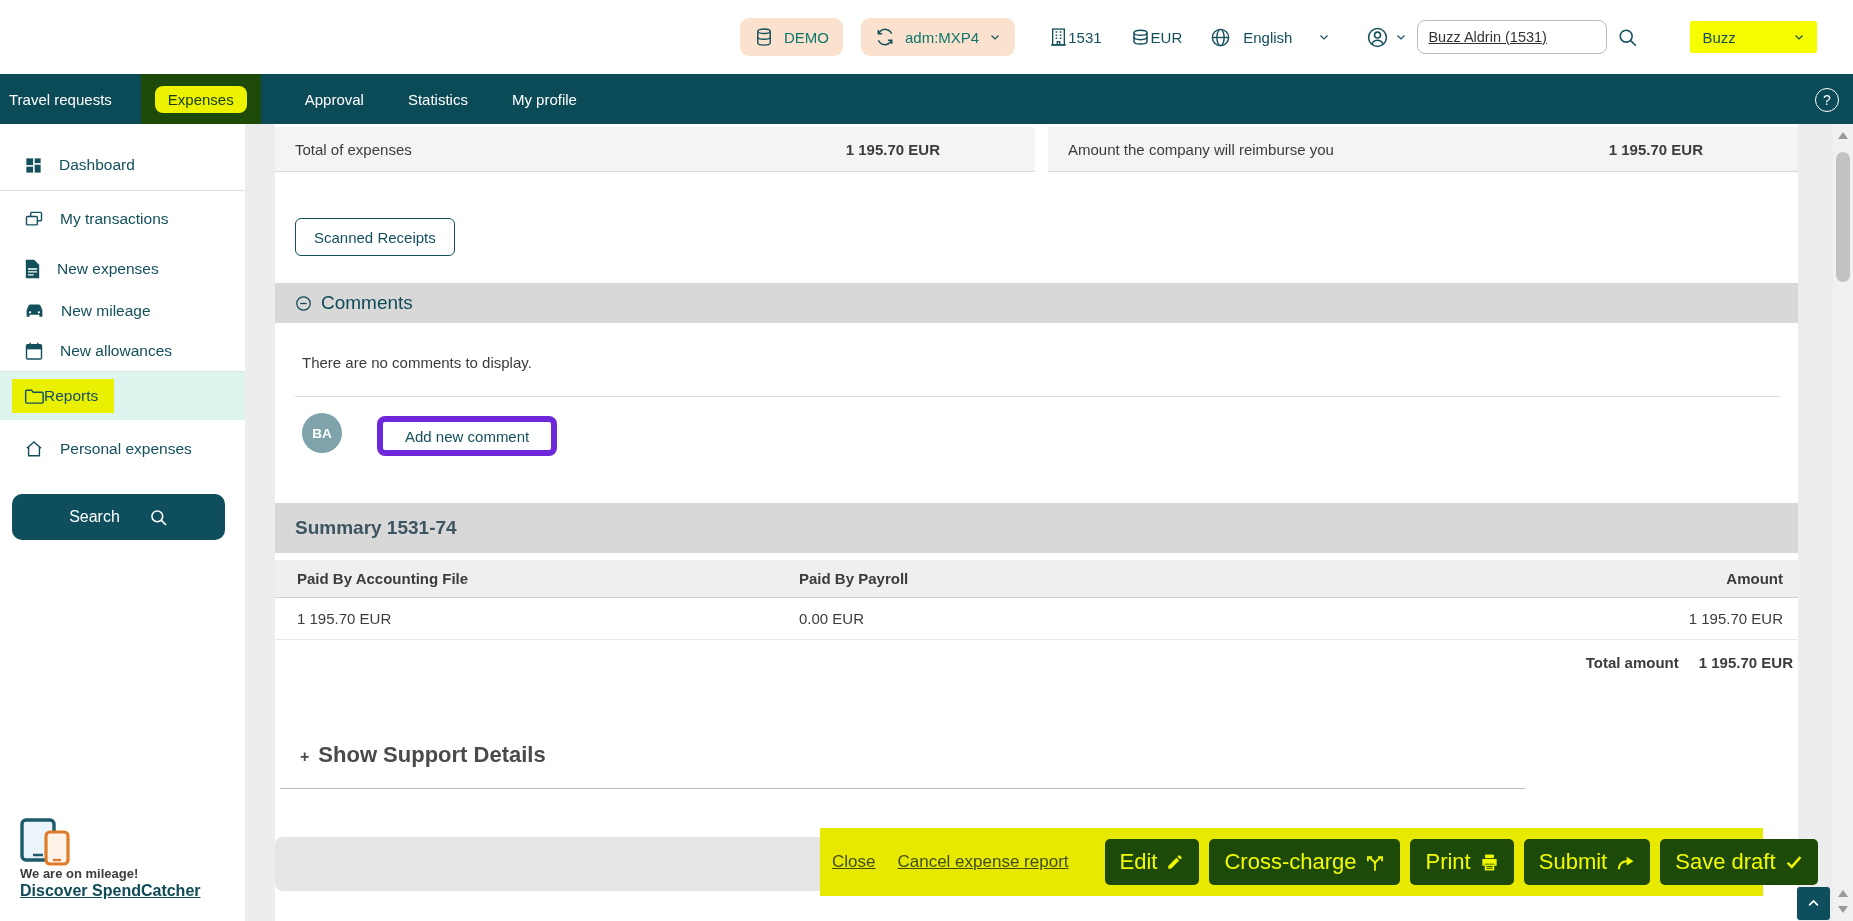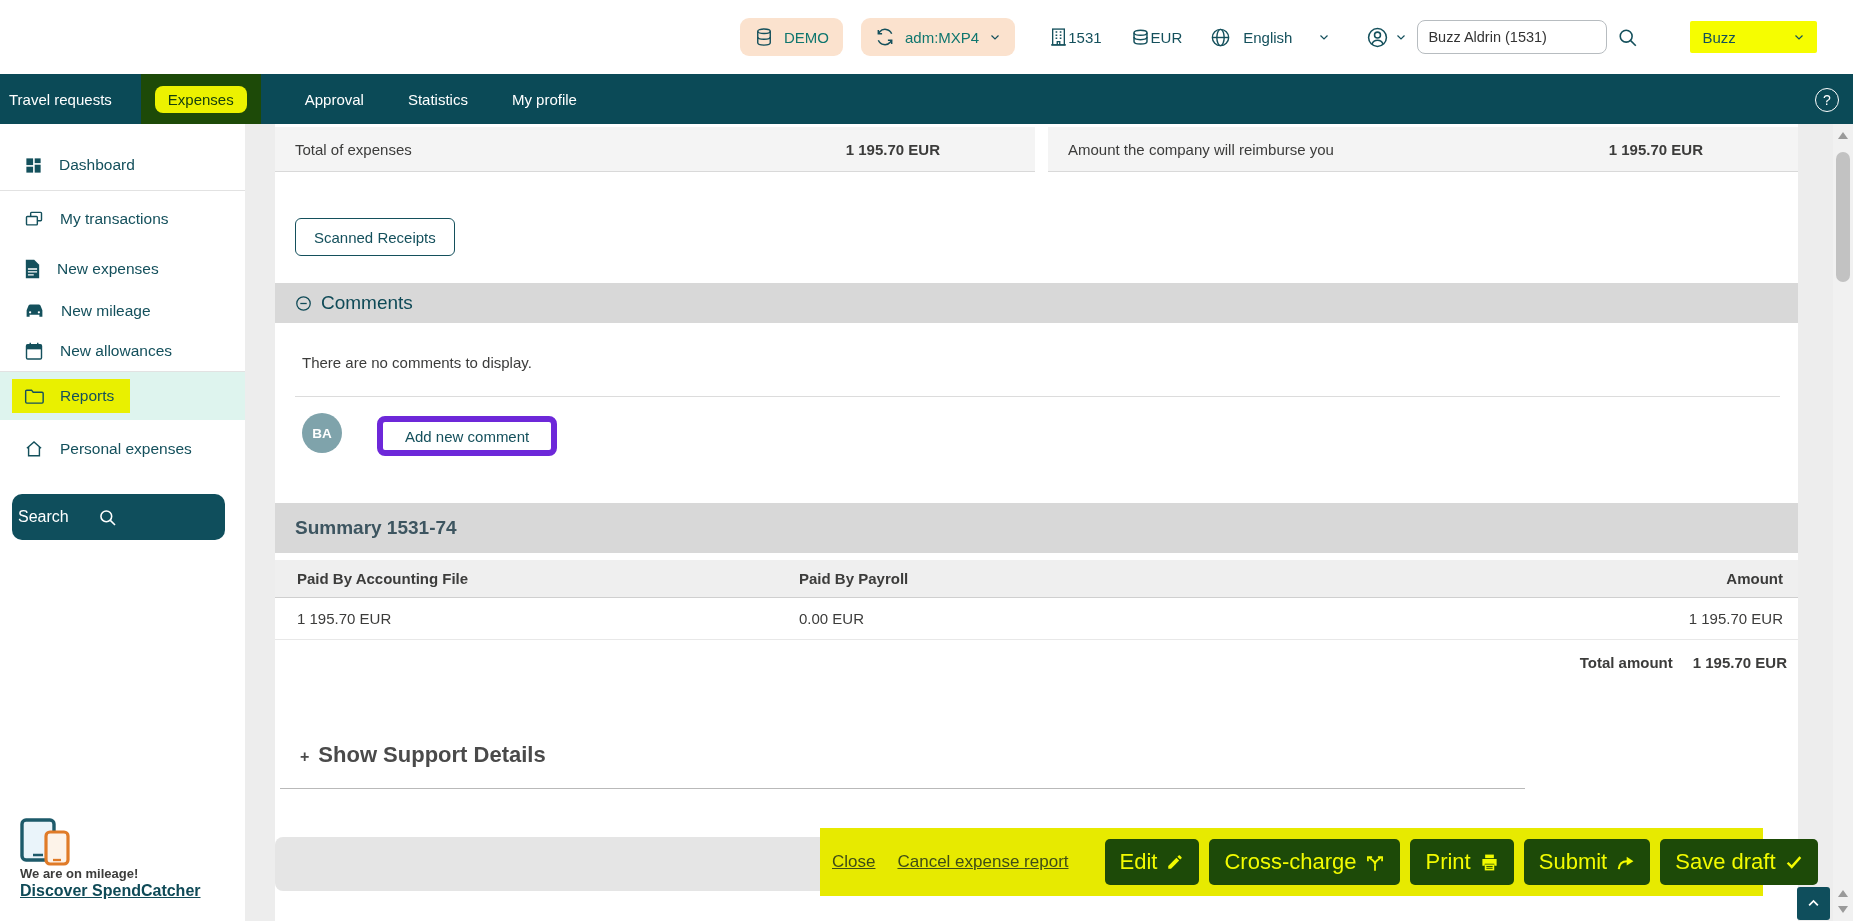--- a/index.html
+++ b/index.html
@@ -23,22 +23,22 @@
   .nav-tab-active{height:50px;display:flex;align-items:center;background:#1d4a08;padding:0 14px;margin-left:29px;cursor:pointer}
   .nav-pill{background:#ecf200;color:#17400d;padding:5px 13px;border-radius:8px;font-size:15px}
   .help{position:absolute;right:14px;top:14px;width:22px;height:22px;border:1.7px solid #fff;border-radius:50%;display:flex;align-items:center;justify-content:center;font-size:14px;color:#fff;cursor:pointer}
 
   
   .sidebar{position:absolute;left:0;top:124px;width:245px;height:797px;background:#fff;padding-top:16px;box-sizing:border-box}
   .side-item{display:flex;align-items:center;gap:16px;padding-left:24px;color:#14505c;font-size:15.5px;cursor:pointer}
   .divider{height:1px;background:#e2e2e2}
   .side-item.h50{height:50px}.side-item.h56{height:56px}.side-item.h44{height:44px}.side-item.h40{height:40px}.side-item.h58{height:58px}
   .reports-row{height:48px;background:#def4ee;display:flex;align-items:center;cursor:pointer}
-  .reports-hl{display:flex;align-items:center;gap:16px;background:#e9f000;margin-left:12px;padding:8px 16px 8px 12px;color:#14505c;font-size:15.5px}
-  .search-btn{display:flex;align-items:center;gap:29px;width:213px;height:46px;margin:16px 0 0 12px;background:#0f4e5c;border:none;border-radius:10px;color:#fff;font-size:16px;font-family:inherit;cursor:pointer}
+  .reports-hl{display:flex;align-items:center;background:#e9f000;margin-left:12px;padding:8px 16px 8px 12px;color:#14505c;font-size:15.5px}
+  .search-btn{display:flex;align-items:center;justify-content:center;gap:29px;width:213px;height:46px;margin:16px 0 0 12px;background:#0f4e5c;border:none;border-radius:10px;color:#fff;font-size:16px;font-family:inherit;cursor:pointer}
   .promo-icons{position:absolute;left:20px;top:694px;width:70px;height:52px}
   .promo-text{position:absolute;left:20px;top:742px;font-size:13px;font-weight:bold;color:#3c3c3b}
   .promo-link{position:absolute;left:20px;top:758px;font-size:16px;font-weight:bold;color:#0f4a57;text-decoration:underline;cursor:pointer}
 
   
   .main-bg{position:absolute;left:245px;top:124px;width:1588px;height:797px;background:#ededed}
   .panel{position:absolute;left:275px;top:124px;width:1523px;height:797px;background:#fff}
   .tot{position:absolute;height:45px;background:#f4f4f4;border-bottom:1px solid #d9d9d9;display:flex;align-items:center;justify-content:space-between;padding:0 95px 0 20px;box-sizing:border-box;font-size:15px}
   .tot .val{font-weight:bold}
   .tot-l{left:0;top:3px;width:760px}
@@ -51,21 +51,21 @@
   .cdiv{position:absolute;left:20px;top:272px;width:1485px;height:1px;background:#dcdcdc}
   .avatar{position:absolute;left:27px;top:289px;width:40px;height:40px;border-radius:50%;background:#7fa3ab;color:#fff;font-weight:bold;font-size:13.5px;display:flex;align-items:center;justify-content:center}
   .addc{position:absolute;left:102px;top:292px;height:40px;padding:0 22px;background:#fff;border:6px solid #6d28d9;border-radius:8px;color:#14505c;font-size:15px;font-family:inherit;cursor:pointer;display:flex;align-items:center}
 
   .trow{position:absolute;left:0;width:1523px;display:flex;align-items:center;box-sizing:border-box;font-size:15px}
   .thead{top:436px;height:38px;background:#efefef;border-bottom:1px solid #cfcfcf;font-weight:bold}
   .tdata{top:474px;height:42px;border-bottom:1px solid #e8e8e8}
   .tc1{width:524px;padding-left:22px;box-sizing:border-box}
   .tc2{flex:1}
   .tc3{width:290px;text-align:right;padding-right:15px;box-sizing:border-box}
-  .ttotal{top:516px;height:44px;justify-content:flex-end;gap:20px;padding-right:11px;font-weight:bold}
+  .ttotal{top:516px;height:44px;justify-content:flex-end;gap:20px;padding-right:5px;font-weight:bold}
 
   .support{position:absolute;left:25px;top:618px;display:flex;align-items:baseline;gap:9px;color:#4a4a4a;cursor:pointer}
   .support .plus{font-size:16px;font-weight:bold}
   .support .lbl{font-size:22px;font-weight:bold}
   .sdiv{position:absolute;left:5px;top:664px;width:1245px;height:1px;background:#b9b9b9}
 
   .greybar{position:absolute;left:0;top:713px;width:560px;height:54px;background:#e5e5e5;border-radius:8px}
   .yellowbar{position:absolute;left:545px;top:704px;width:943px;height:68px;background:#e7ea00;display:flex;align-items:center}
   .ablink{font-size:17px;color:#3f4d15;text-decoration:underline;cursor:pointer;white-space:nowrap}
   .ablink.close{margin-left:12px}
@@ -155,21 +155,21 @@
             <circle cx="12" cy="9.5" r="3.1"></circle>
             <path d="M6.3 18.8c1.2-2.9 3.4-3.9 5.7-3.9s4.5 1 5.7 3.9"></path>
           </svg>
         </span>
       <span>
           <svg width="12" height="12" viewBox="0 0 24 24" fill="none" stroke="#14505c" stroke-width="2.4">
             <path d="M5 9l7 7 7-7"></path>
           </svg>
         </span>
     </div>
-    <input class="hinput" style="margin-left: 10px;" value="Buzz Aldrin (1531)">
+    <input class="hinput" style="margin-left: 10px; text-decoration: underline;" value="Buzz Aldrin (1531)">
     <button class="sbtn" style="margin-left:10px">
         <svg width="21" height="21" viewBox="0 0 24 24" fill="none" stroke="#14505c" stroke-width="1.8">
           <circle cx="10.5" cy="10.5" r="6.8"></circle>
           <path d="M15.6 15.6L21.5 21.5"></path>
         </svg>
       </button>
     <button class="user-btn" style="margin-left:52px">
       <span>Buzz</span>
       <span>
           <svg width="12" height="12" viewBox="0 0 24 24" fill="none" stroke="#14505c" stroke-width="2.4">

